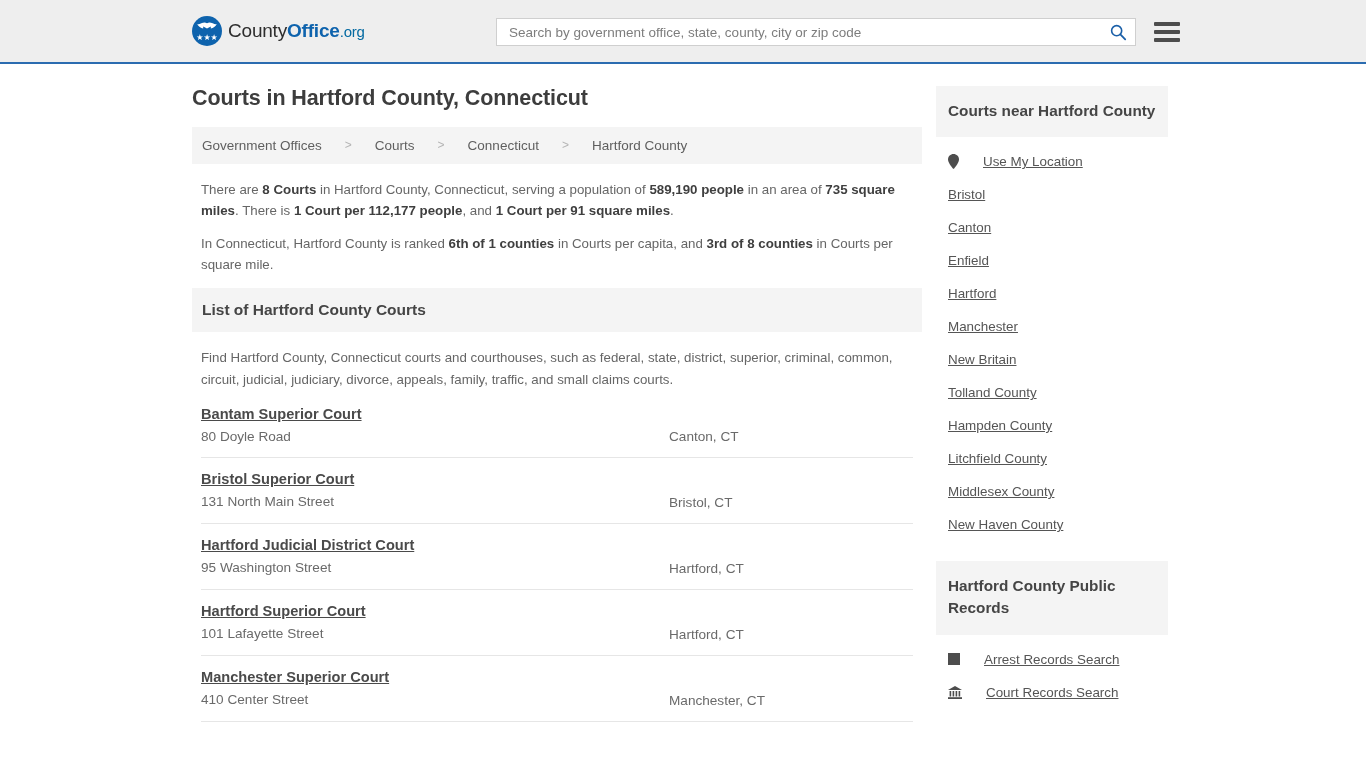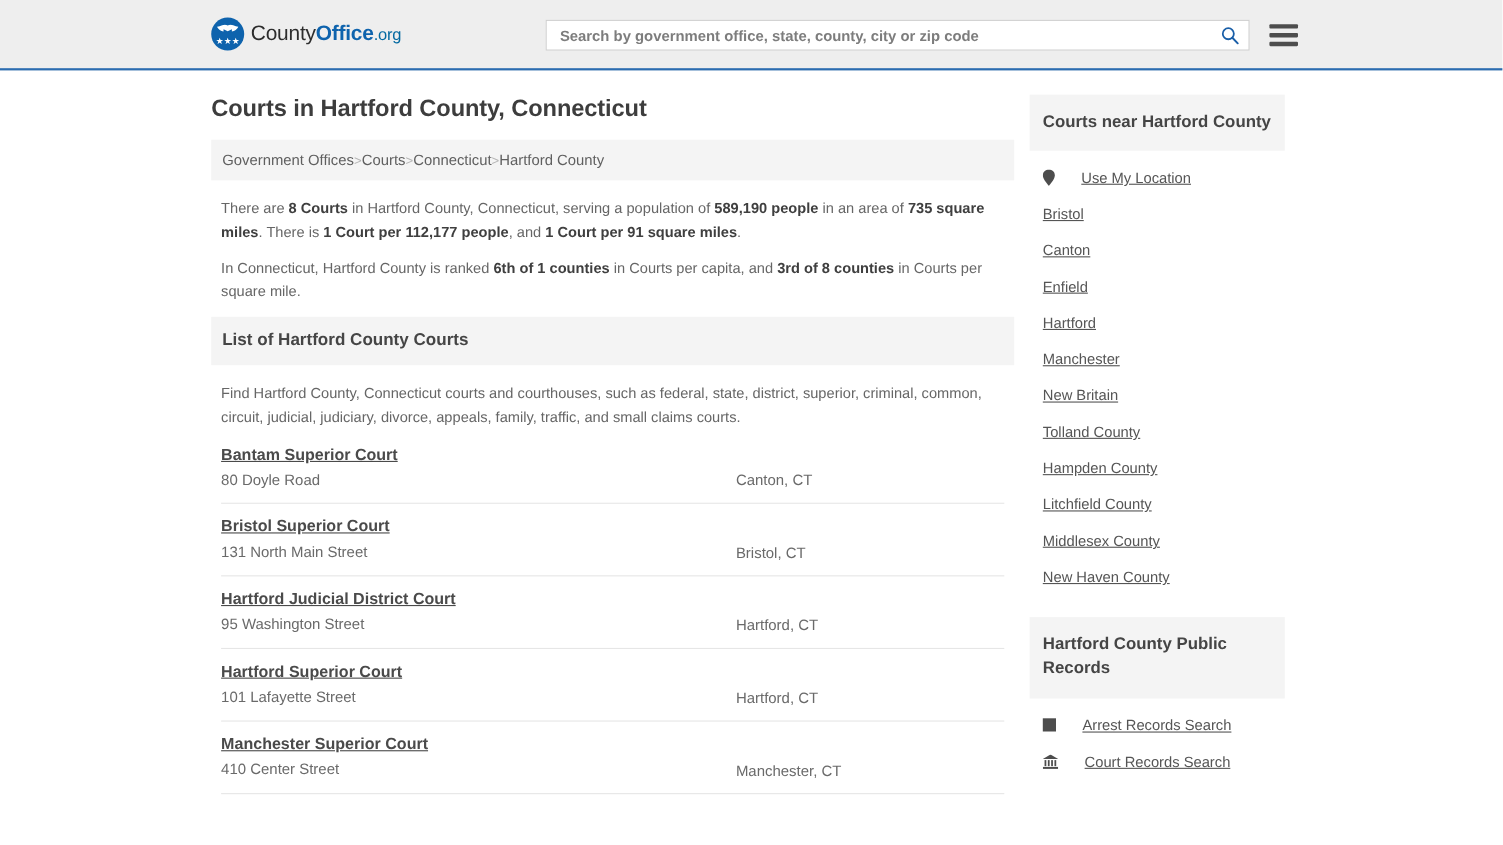--- a/index.html
+++ b/index.html
@@ -79,21 +79,20 @@
     padding: 0 8px 0 10px;
   }
   .search-input {
     flex: 1;
     border: none;
     outline: none;
     font-size: 13.5px;
     font-family: "Liberation Sans", sans-serif;
     color: #6b6b6b;
     background: transparent;
-    font-weight: bold;
   }
   .search-input::placeholder { color: #7d7d7d; }
   .search-icon { width: 18px; height: 18px; flex: none; cursor: pointer; }
   .hamburger {
     margin-left: 18px;
     width: 26px;
     display: flex;
     flex-direction: column;
     gap: 4px;
     cursor: pointer;
@@ -126,23 +125,23 @@
     letter-spacing: -0.1px;
   }
 
   
   .breadcrumb {
     background: #f4f4f4;
     padding: 11px 10px;
     font-size: 13.5px;
     color: #6d6d6d;
     display: flex;
-    align-items: center;
+    align-items: flex-start;
     flex-wrap: wrap;
-    gap: 0;
+    gap: 23px;
   }
   .breadcrumb a {
     color: #5f5f5f;
     text-decoration: none;
   }
   .breadcrumb .sep { color: #b4b4b4; font-size: 12px; }
 
   
   .stats {
     padding: 16px 9px 0 9px;

